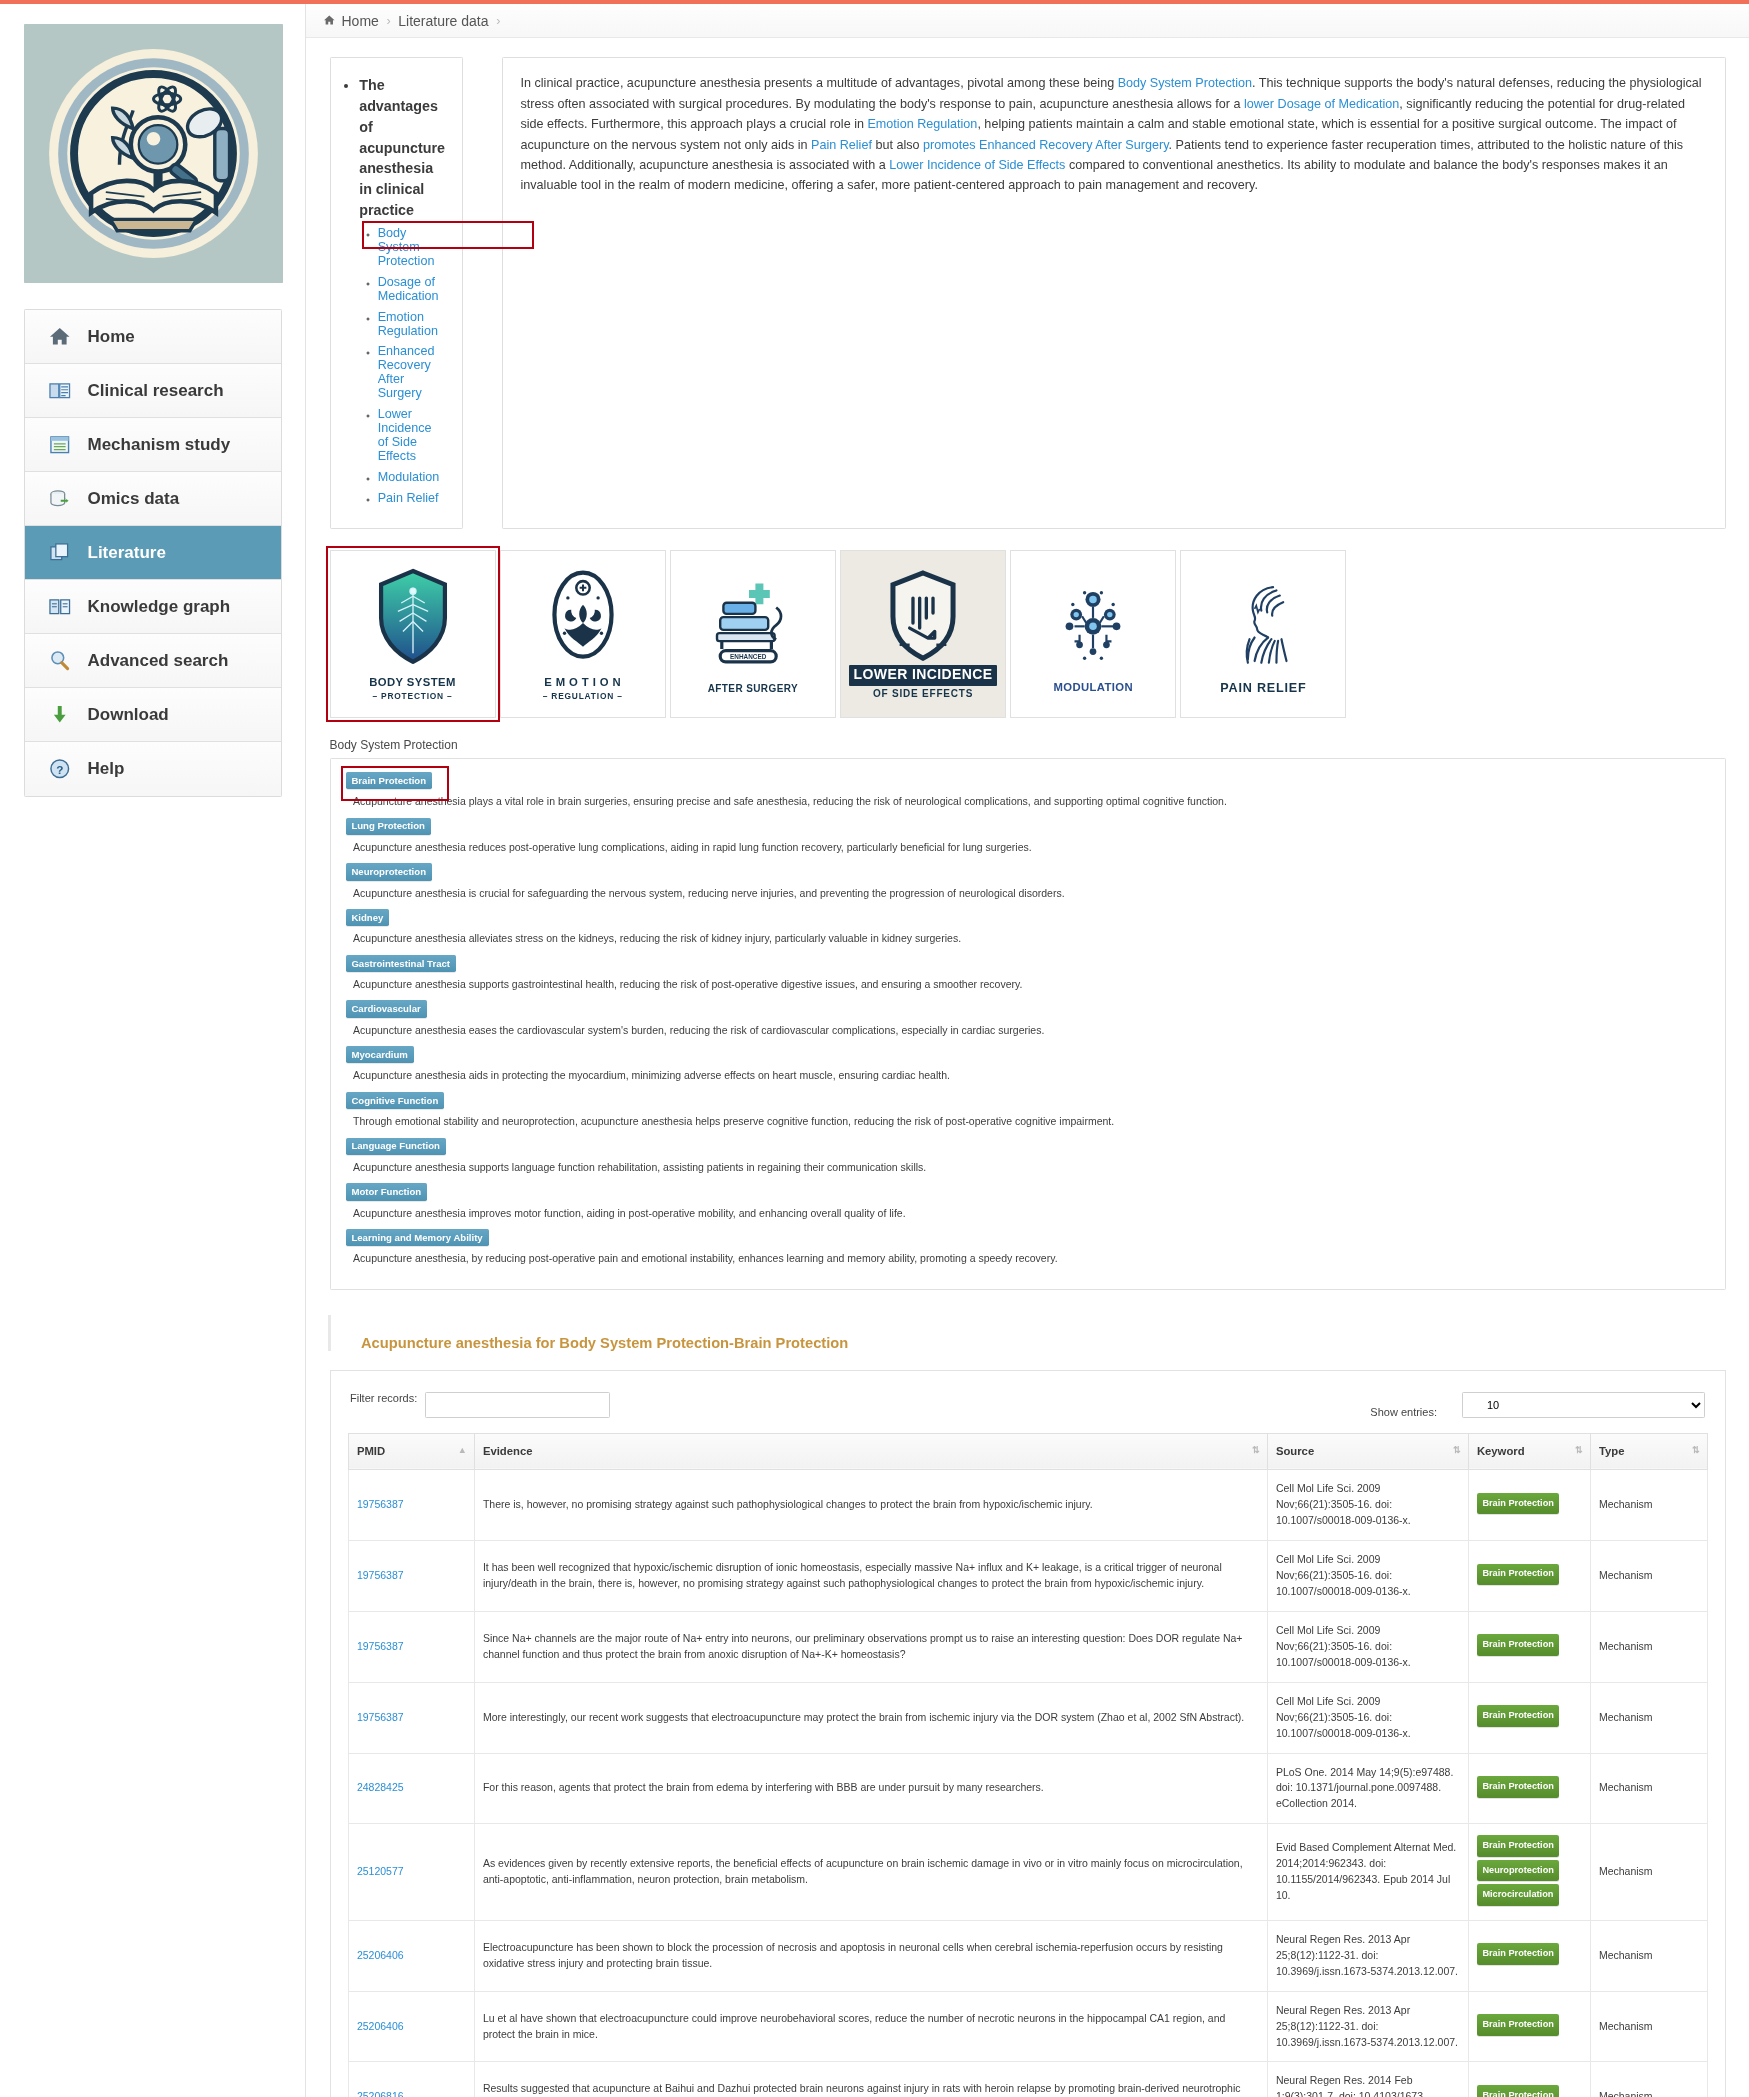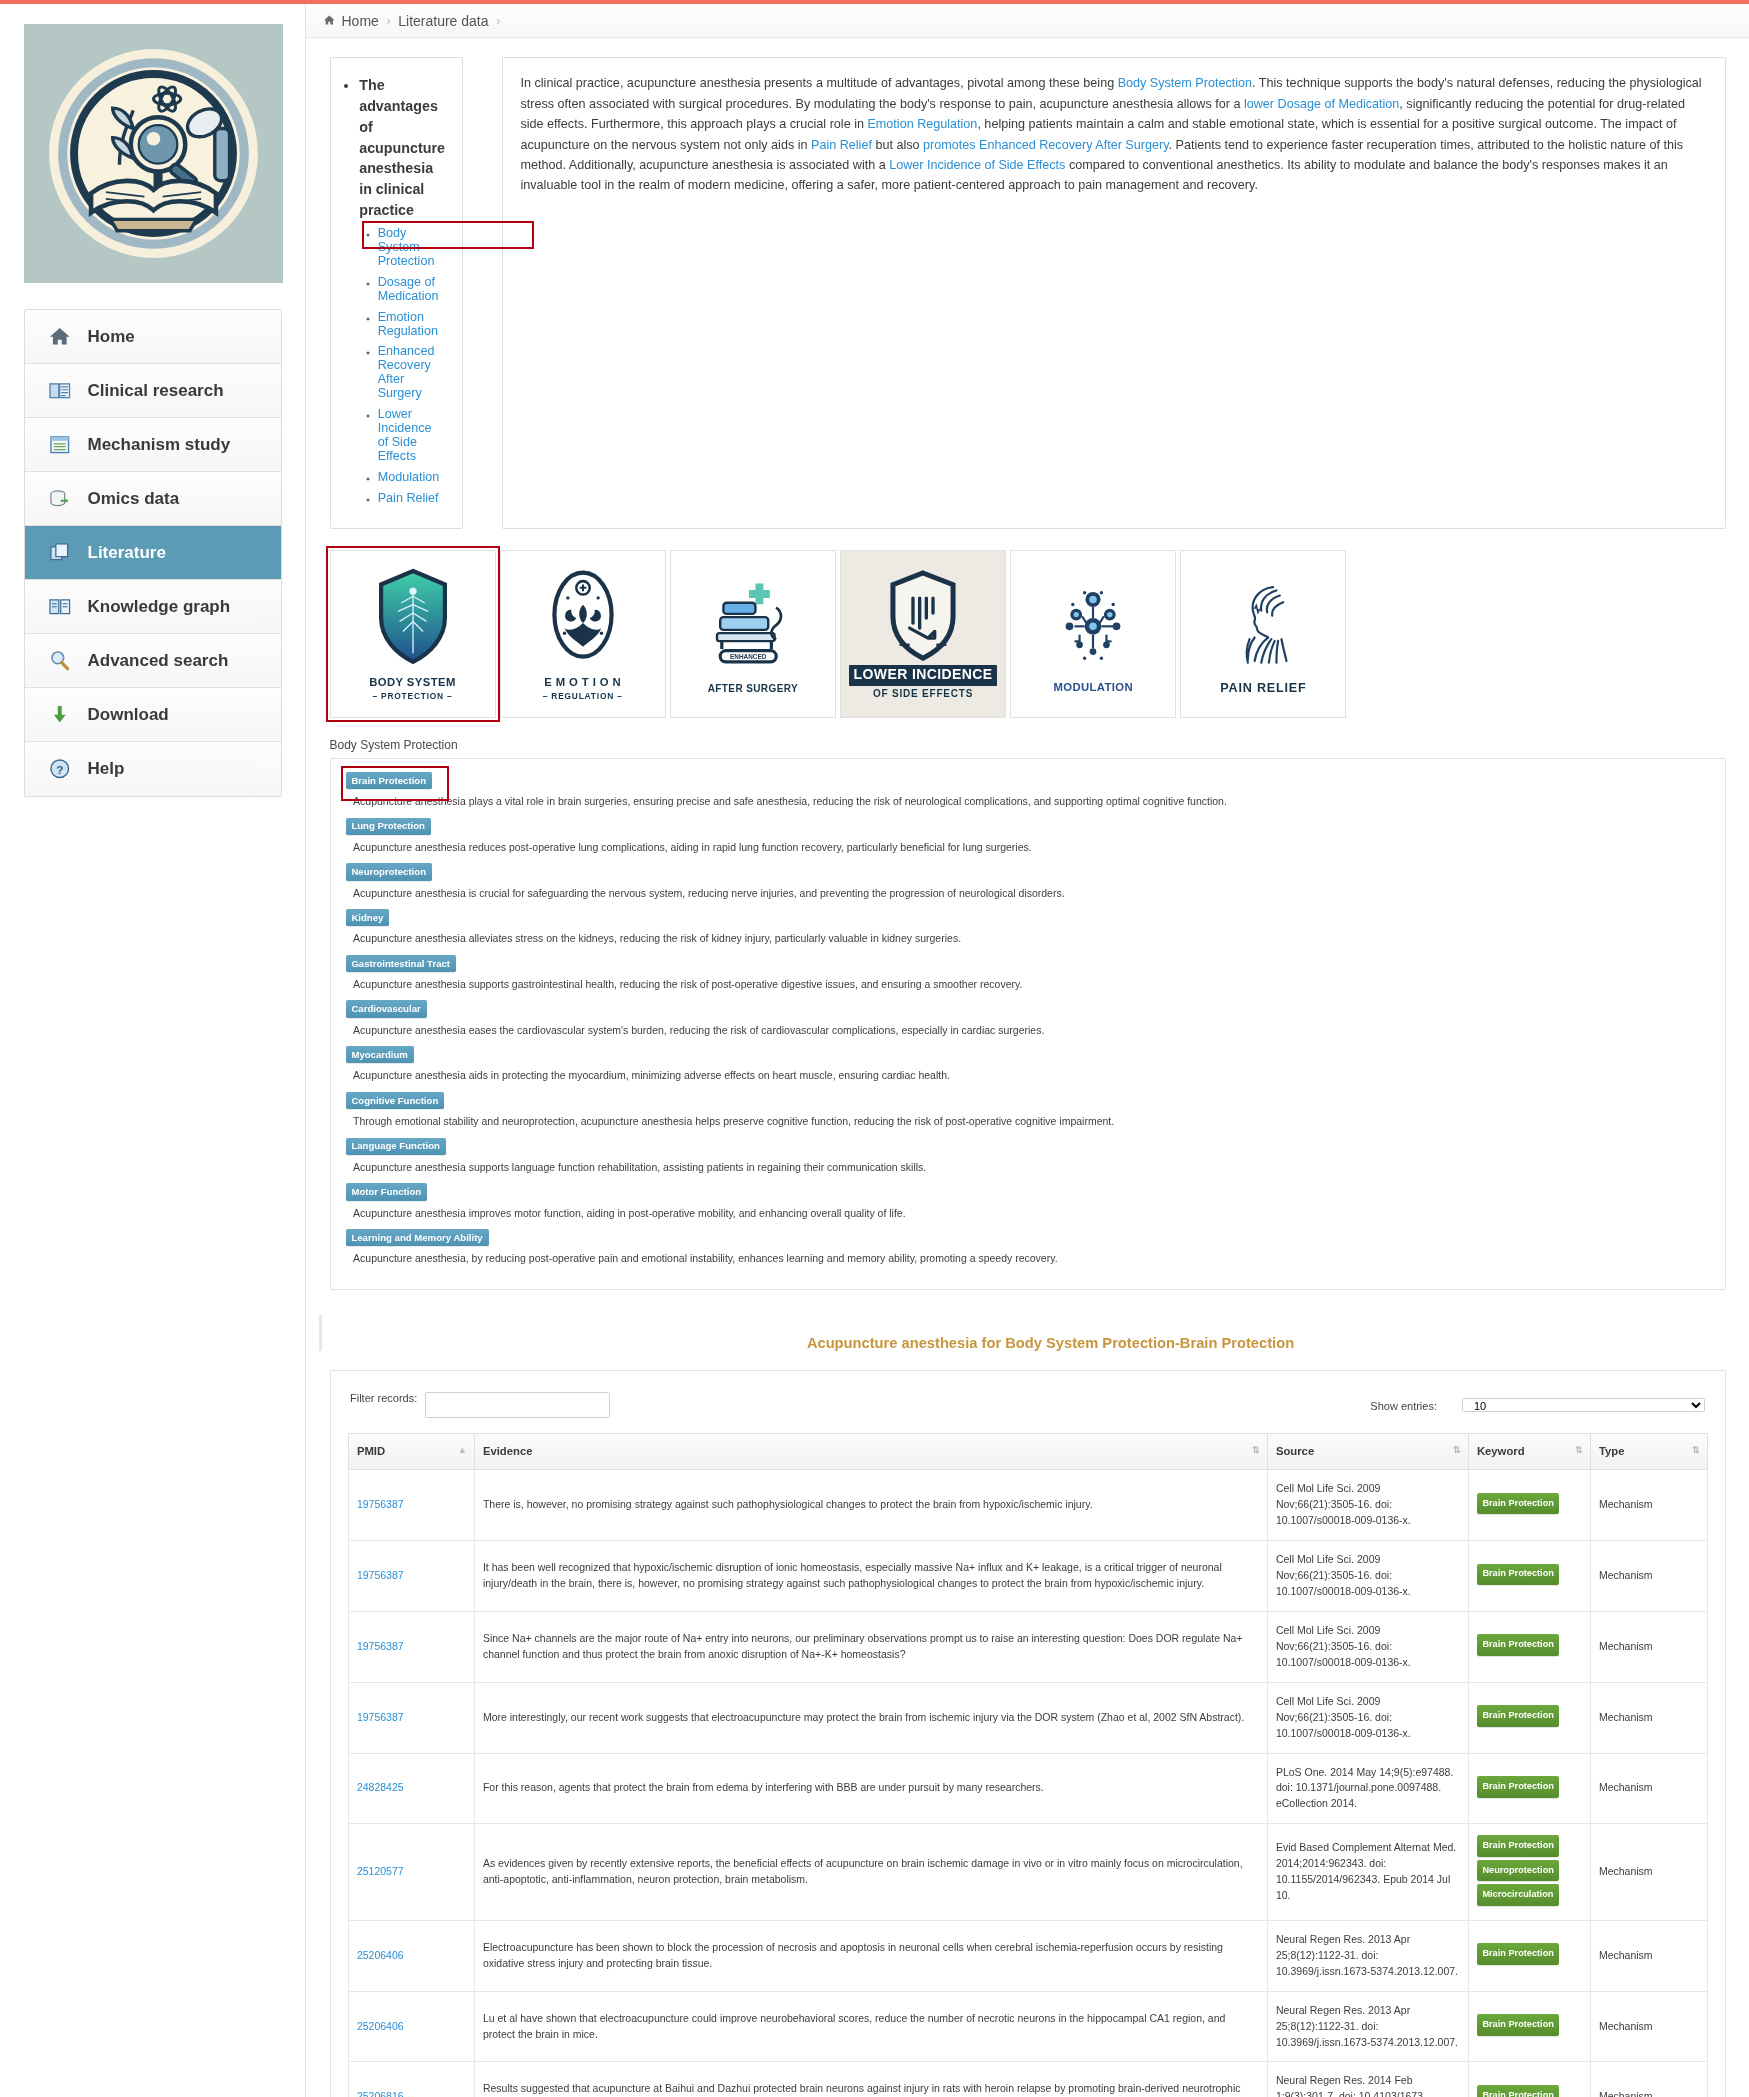--- a/index.html
+++ b/index.html
@@ -135,40 +135,39 @@
     position:absolute; left: 539px; bottom: -53px; width: 0; height:0;
   }
 
   .section-title {
     color:#c8953f;
     font-size: 14.7px;
     font-weight: 700;
     padding: 20px 0 0 30px;
     margin-top: 25px;
     border-left: 3.4px solid #e8e8e8;
-    margin-left: 13px;
-    text-align: center;
+    margin-left: 22px;
   }
 
   .table-panel {
     margin: 18.5px 23.5px 0 23.5px;
     border: 0.4px solid #e2e2e2;
     background:#fff;
     padding: 14.3px 17px 14.3px 17px;
   }
   .table-controls { display:flex; align-items:center; justify-content:space-between; padding: 7.6px 2.5px 14.3px 2.5px; }
   .filter-group { display:flex; gap: 7.6px; font-size: 11px; color:#444; }
   .filter-group input {
     width: 185px; height: 26px; border:0.4px solid #cfcfcf; border-radius:1.3px; padding:0 5px;
     font-size: 11px; font-family:"Liberation Sans", sans-serif;
   }
   .entries-group { display:flex; align-items:flex-end; gap:25px; font-size:11px; color:#444; }
   .entries-group select {
-    width: 243px; height: 14px; border:0.4px solid #cfcfcf; border-radius:1.3px;
-    font-size: 11px; padding: 0 7px; background:#fff; font-family:"Liberation Sans", sans-serif;
+    width: 243px; height: 26px; border:0.4px solid #cfcfcf; border-radius:1.3px;
+    font-size: 11px; padding: 0 20px; background:#fff; font-family:"Liberation Sans", sans-serif;
   }
 
   table.data { width: 100%; border-collapse: collapse; table-layout: fixed; }
   table.data th {
     background: linear-gradient(to bottom,#fbfbfb,#f2f2f2);
     border:0.4px solid #e0e0e0;
     font-size: 11.3px; font-weight:700; color:#3a3a3a;
     text-align:left; padding: 11.7px 8.4px;
     position: relative;
     cursor:pointer;

